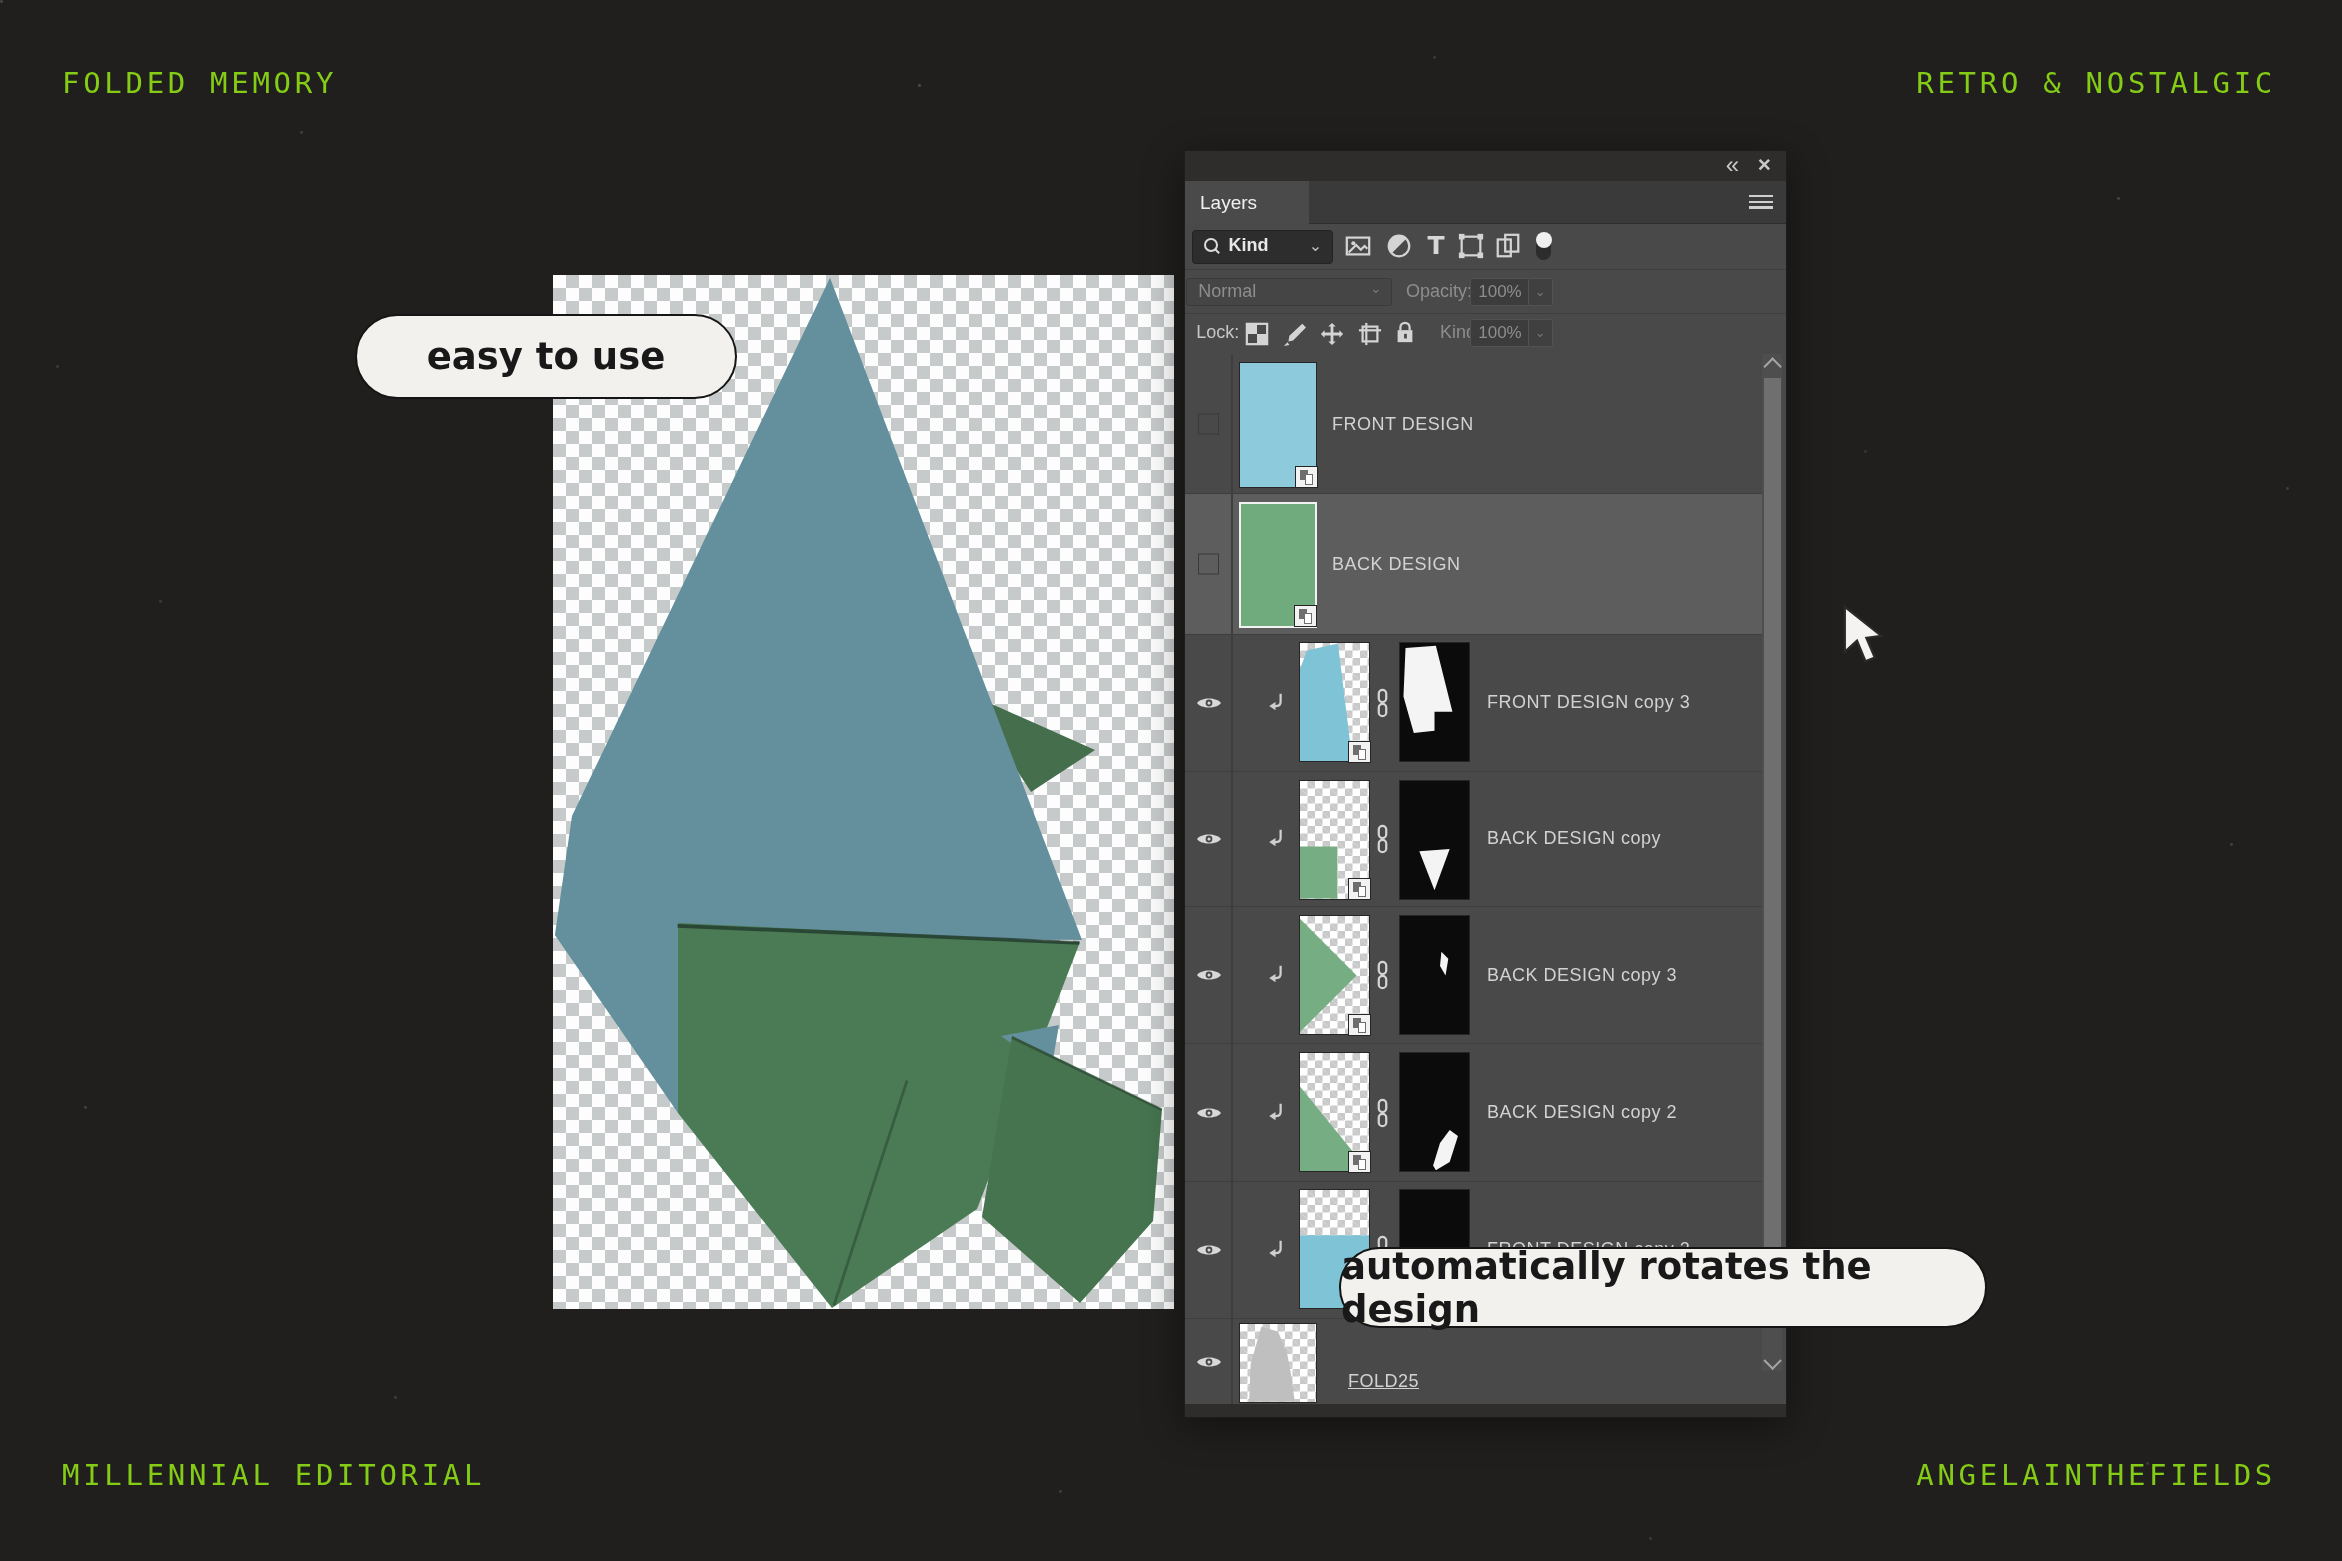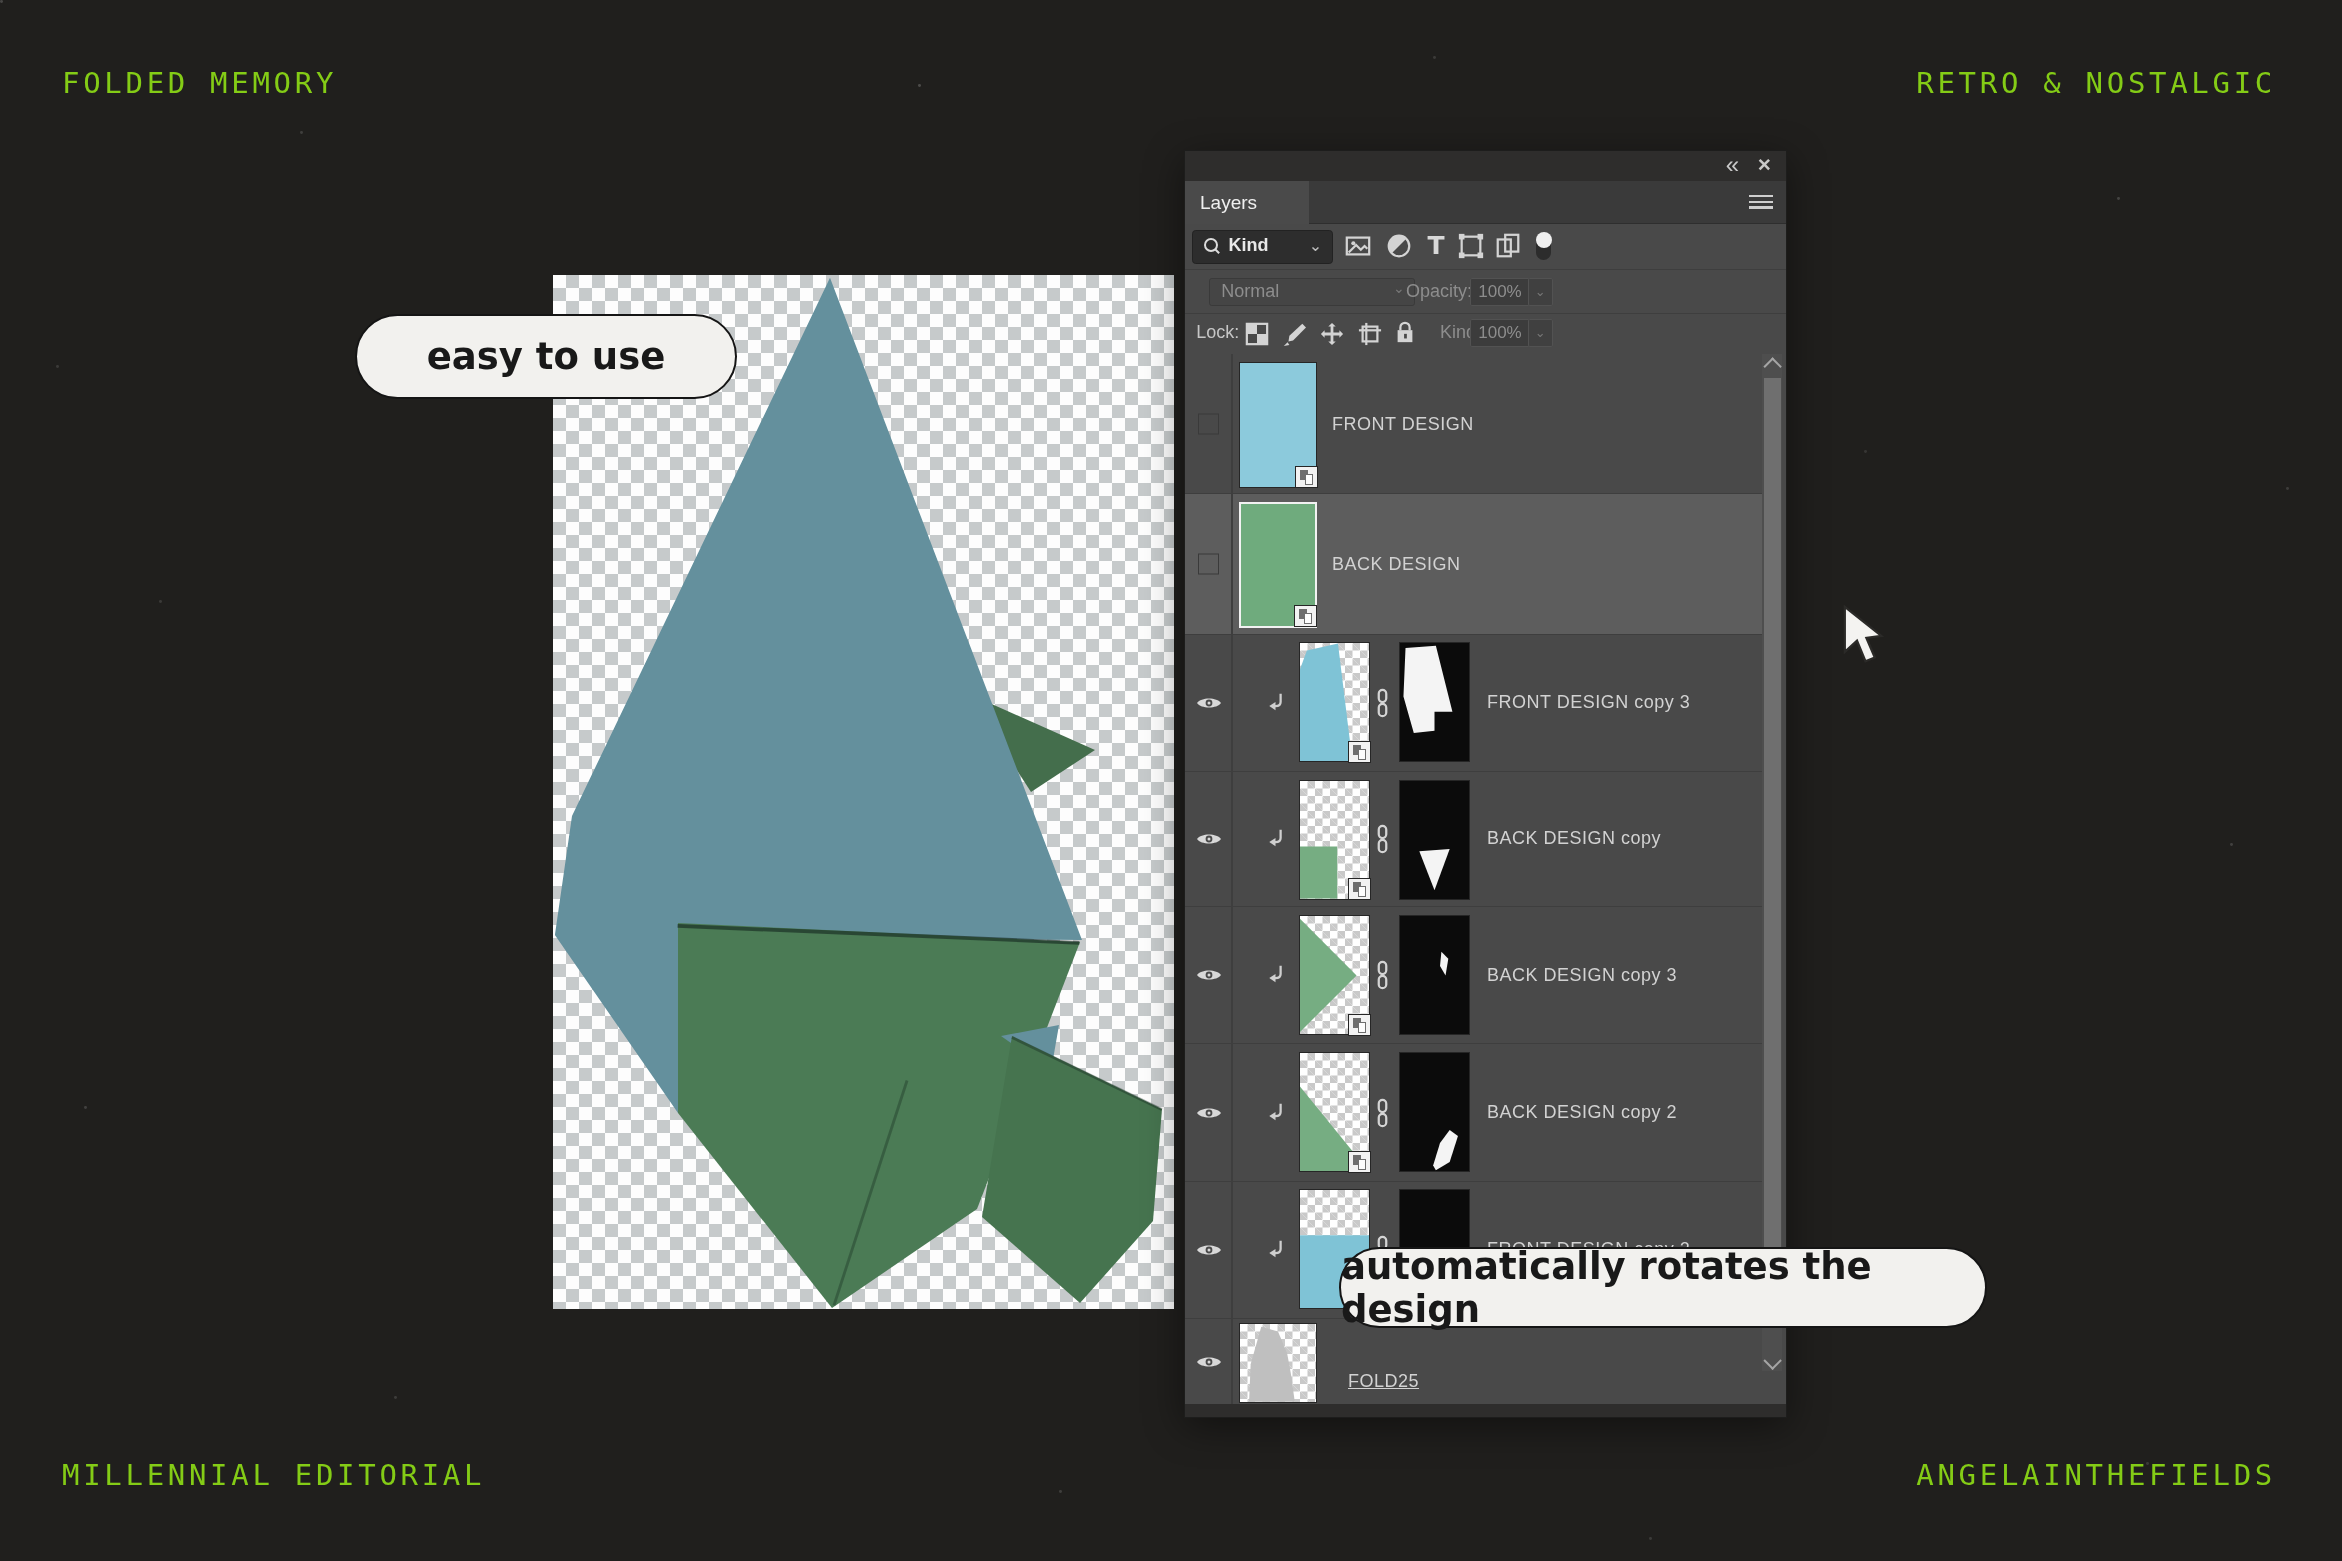--- a/index.html
+++ b/index.html
@@ -163,21 +163,21 @@
         <rect x="4" y="8" width="14" height="18" class="st"></rect>
         <rect x="12" y="3" width="14" height="18" class="st" fill="#494949"></rect>
       </svg>
       <div class="ficon" style="left:349px;width:19px;">
         <div style="position:absolute;left:1.9px;top:5.6px;width:15px;height:22.5px;background:#2c2c2c;border-radius:7.5px;"></div>
         <div style="position:absolute;left:1.9px;top:0;width:16px;height:16px;background:#f0f0f0;border-radius:50%;"></div>
       </div>
     </div>
 
     <div class="blendrow">
-      <div class="combo" style="left:24px;top:7.5px;width:204px;height:26px;">
+      <div class="combo" style="left:1px;top:7.5px;width:204px;height:26px;">
         <span style="position:absolute;left:11.2px;top:2.8px;">Normal</span>
         <span style="position:absolute;right:9.4px;top:1.9px;font-size:14px;color:#777;">⌄</span>
       </div>
       <span class="dimlabel" style="left:221px;top:11.2px;">Opacity:</span>
       <div class="valbox" style="left:285px;top:7.5px;">100%</div>
       <div class="minidrop" style="left:343px;top:7.5px;">⌄</div>
     </div>
 
     <div class="lockrow">
       <span class="locklabel">Lock:</span>

